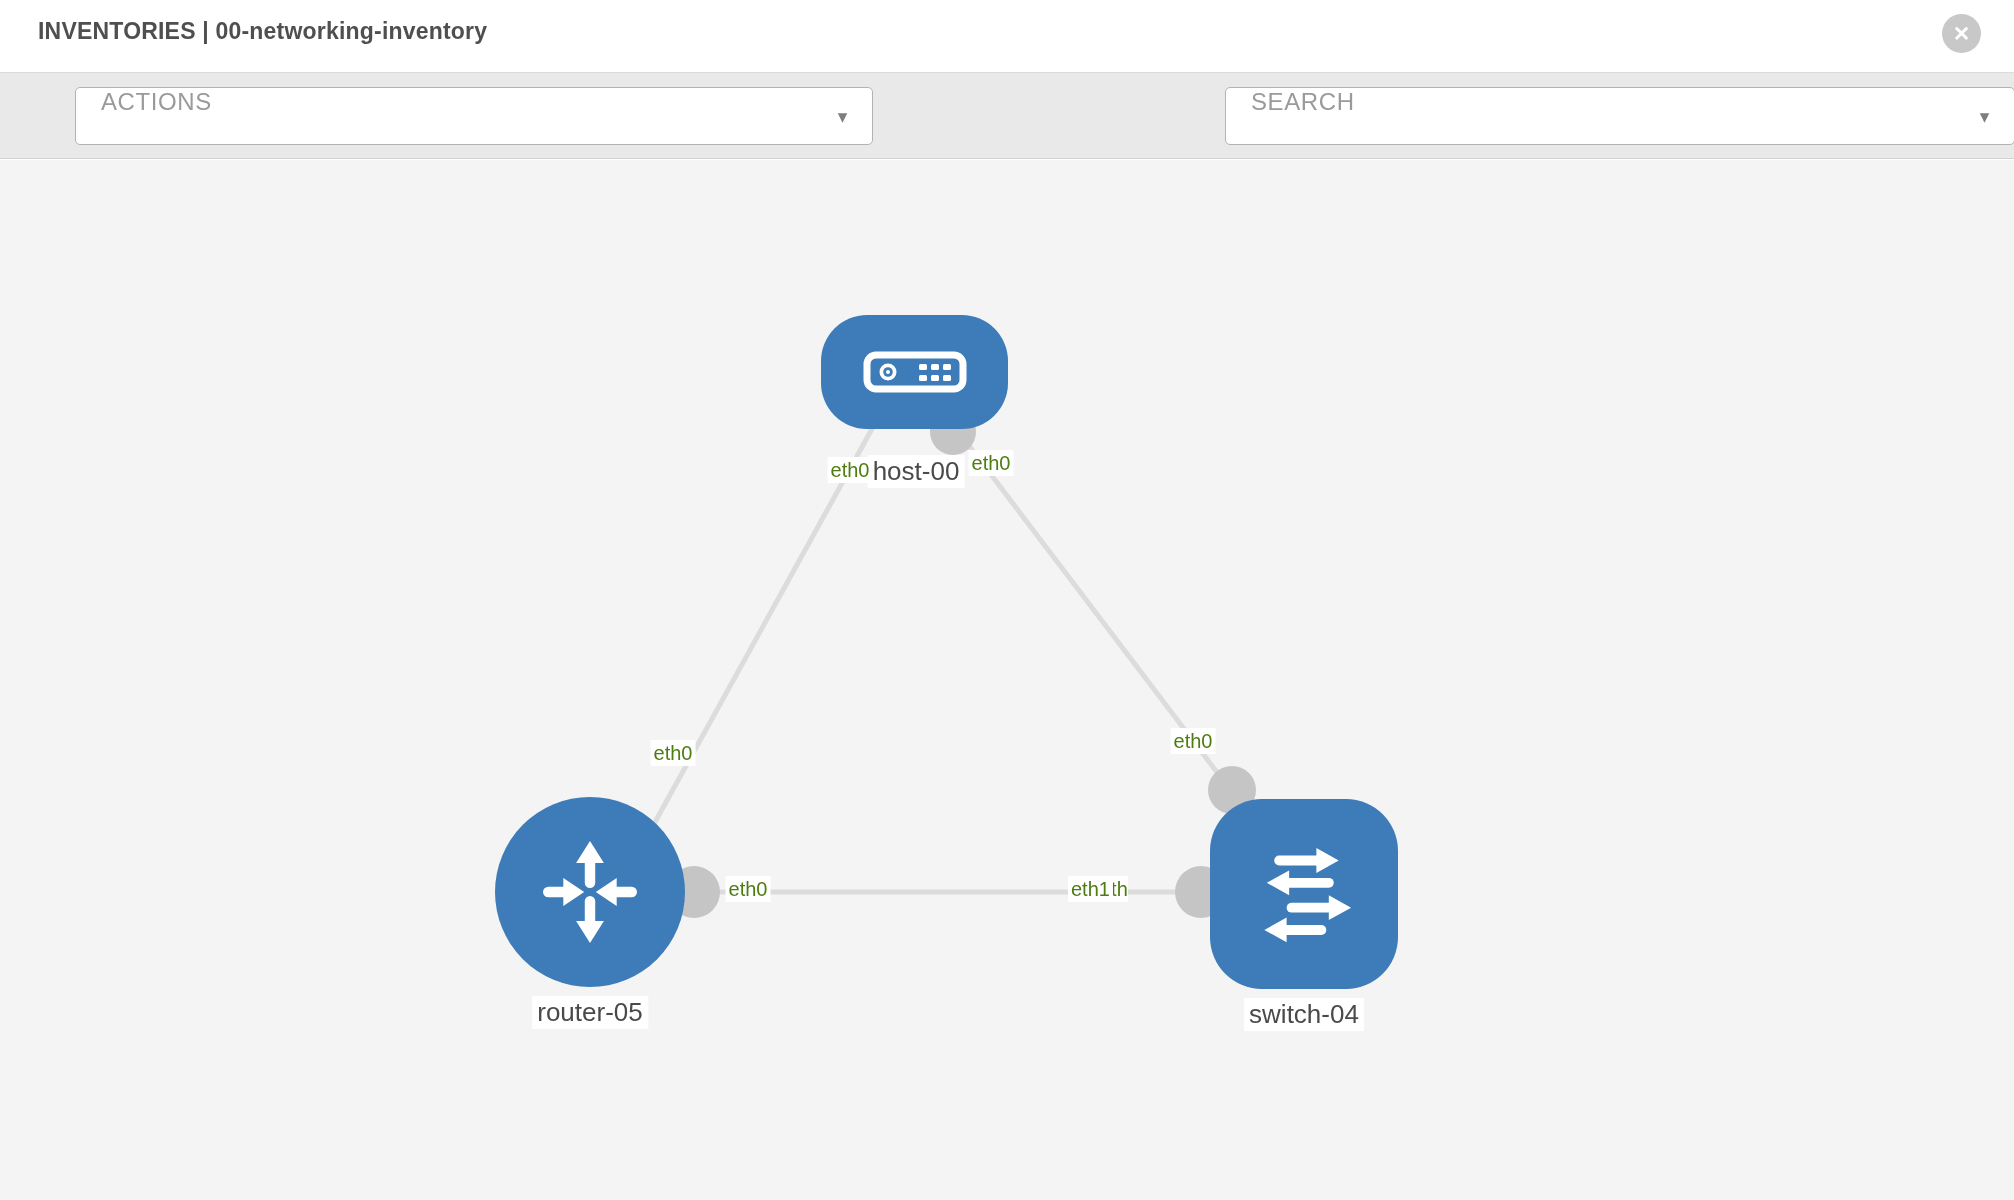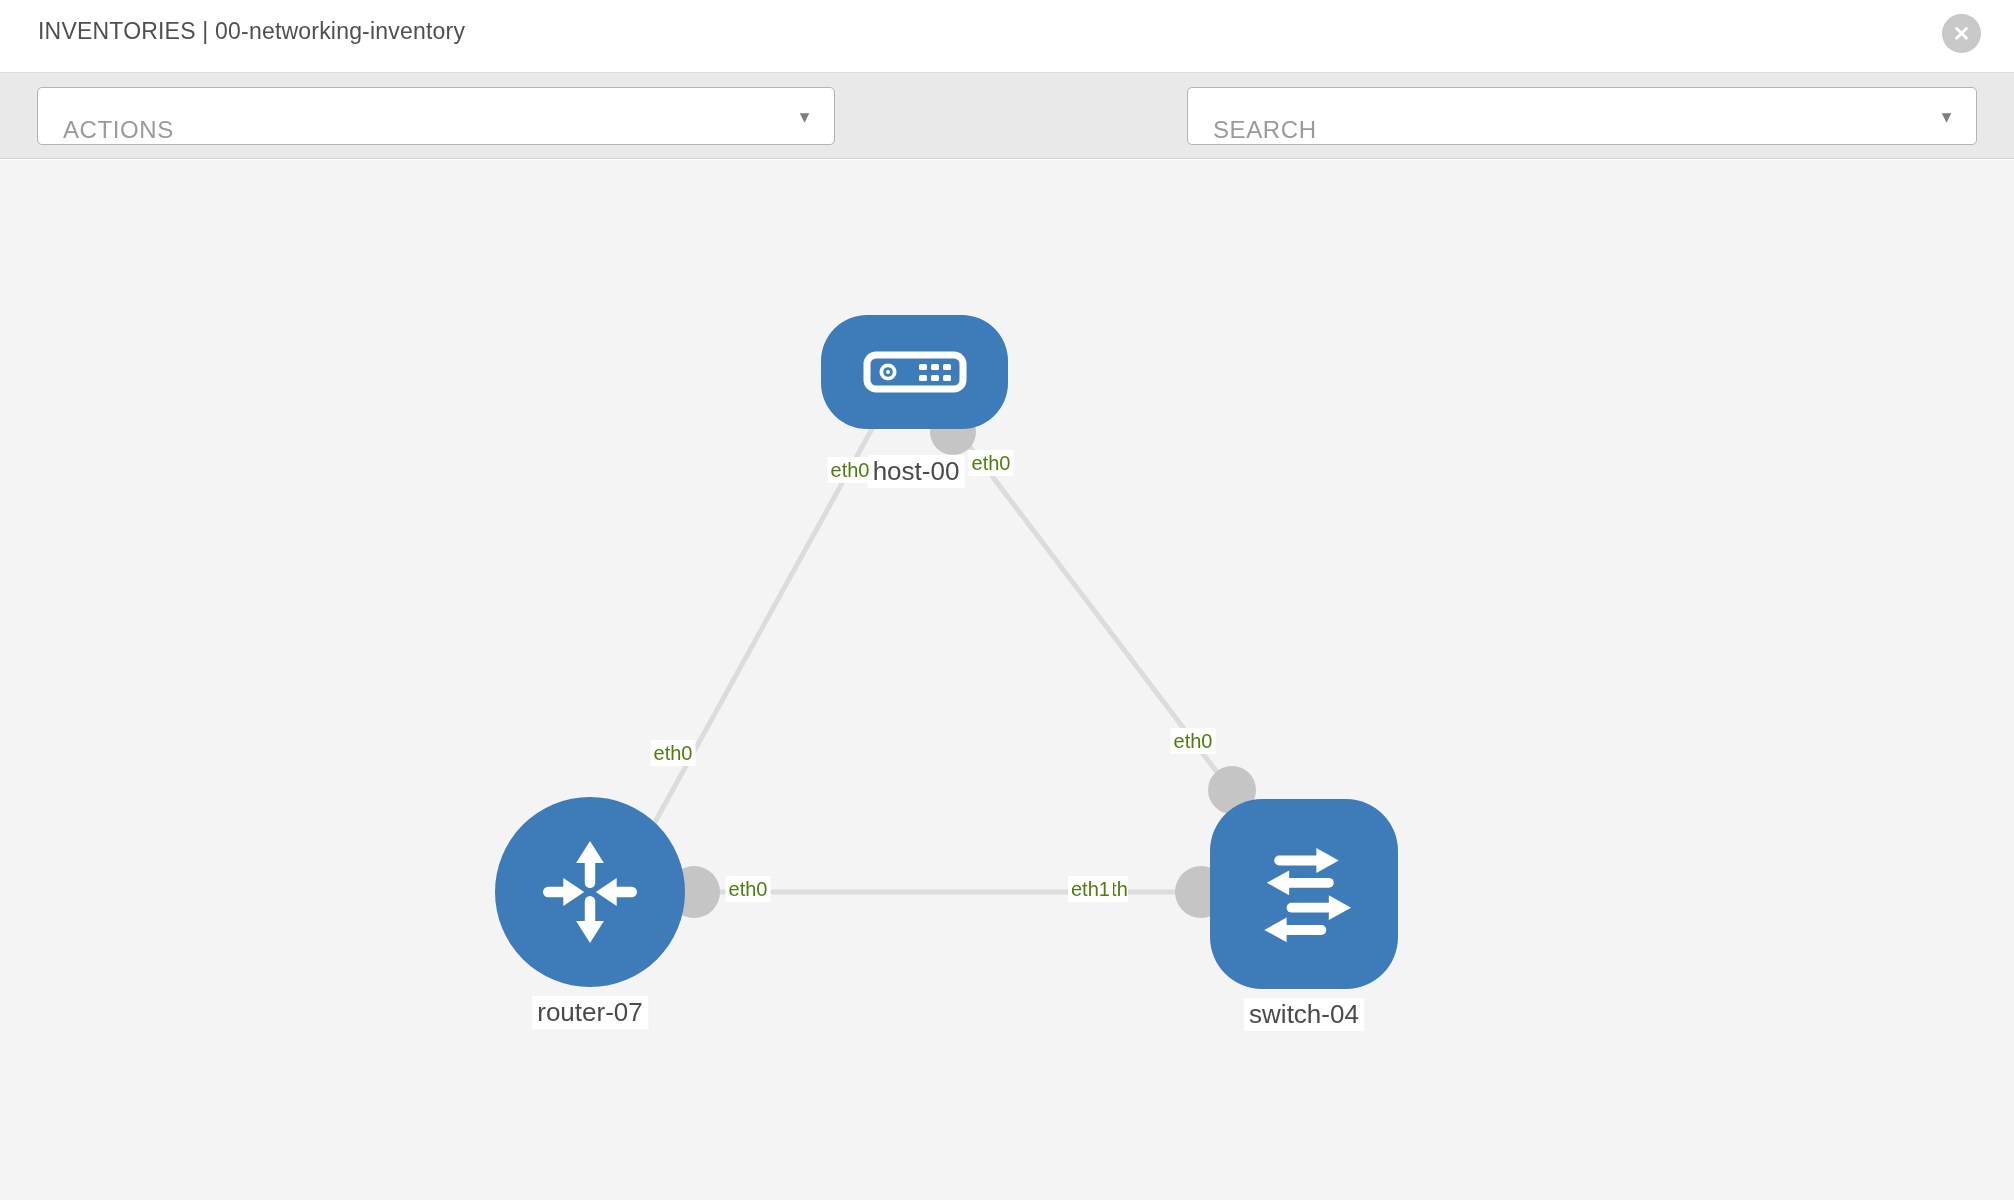--- a/index.html
+++ b/index.html
@@ -1,32 +1,32 @@
 <!DOCTYPE html>
 <html><head>
 <meta charset="utf-8">
 <style>
   * { margin:0; padding:0; box-sizing:border-box; }
   html,body { width:2014px; height:1200px; overflow:hidden;
     font-family:"Liberation Sans", sans-serif; background:#ffffff; }
 
   
   .header { position:absolute; left:0; top:0; width:2014px; height:72px; background:#fff; }
-  .page-title { position:absolute; left:38px; top:18px; font-size:23px; font-weight:normal;
+  .page-title { position:absolute; left:38px; top:18px; font-size:23px; font-weight:bold;
     color:#4f4f4f; letter-spacing:0.2px; }
   .close-btn { position:absolute; left:1942px; top:14px; width:39px; height:39px;
     border-radius:50%; background:#c8c8c8; color:#fff; font-size:21px; font-weight:bold;
     display:flex; align-items:center; justify-content:center; cursor:pointer; }
 
   
   .toolbar { position:absolute; left:0; top:72px; width:2014px; height:87px;
     background:#e9e9e9; border-top:1px solid #dcdcdc; border-bottom:1px solid #d2d2d2; }
   .combo { position:absolute; top:14px; height:58px; background:#fff;
-    border:1px solid #b3b3b3; border-radius:5px; display:flex; align-items:flex-end;
-    padding:0 25px; font-size:24px; color:#9a9a9a; letter-spacing:0.6px; cursor:pointer; }
+    border:1px solid #b3b3b3; border-radius:5px; display:flex; align-items:flex-start;
+    padding:0 25px; font-size:24px; color:#9a9a9a; letter-spacing:0.6px; cursor:pointer;margin-left:38px; }
   .combo .caret { position:absolute; right:24px; top:50%; transform:translateY(-50%);
     color:#7e7e7e; font-size:19px; }
   .combo-actions { left:37px; width:798px; }
   .combo-search { left:1187px; width:790px; }
   .tool-icon { position:absolute; top:99px; width:38px; height:38px; cursor:pointer; }
   .tool-wrench { left:1049px; }
   .tool-key { left:1110px; }
 
   
   .canvas { position:absolute; left:0; top:160px; width:2014px; height:1040px;
@@ -146,21 +146,21 @@
         <polygon points="20,41 38,31 38,51" stroke="none"></polygon>
         <line x1="40" y1="61" x2="74" y2="61"></line>
         <polygon points="88,61 70,51 70,71" stroke="none"></polygon>
         <line x1="64" y1="79" x2="32" y2="79"></line>
         <polygon points="18,79 36,69 36,89" stroke="none"></polygon>
       </g>
     </svg>
   </div>
 
   <div class="node-label lbl-host">host-00</div>
-  <div class="node-label lbl-router">router-07</div>
+  <div class="node-label lbl-router">router-05</div>
   <div class="node-label lbl-switch">switch-04</div>
 
   <div class="iface centered if-host-l">eth0</div>
   <div class="iface centered if-host-r">eth0</div>
   <div class="iface centered if-l1-r">eth0</div>
   <div class="iface centered if-l2-s">eth0</div>
   <div class="iface centered if-l3-r">eth0</div>
   <div class="iface if-l3-s-back">eth0</div>
   <div class="iface if-l3-s">eth1</div>
 

